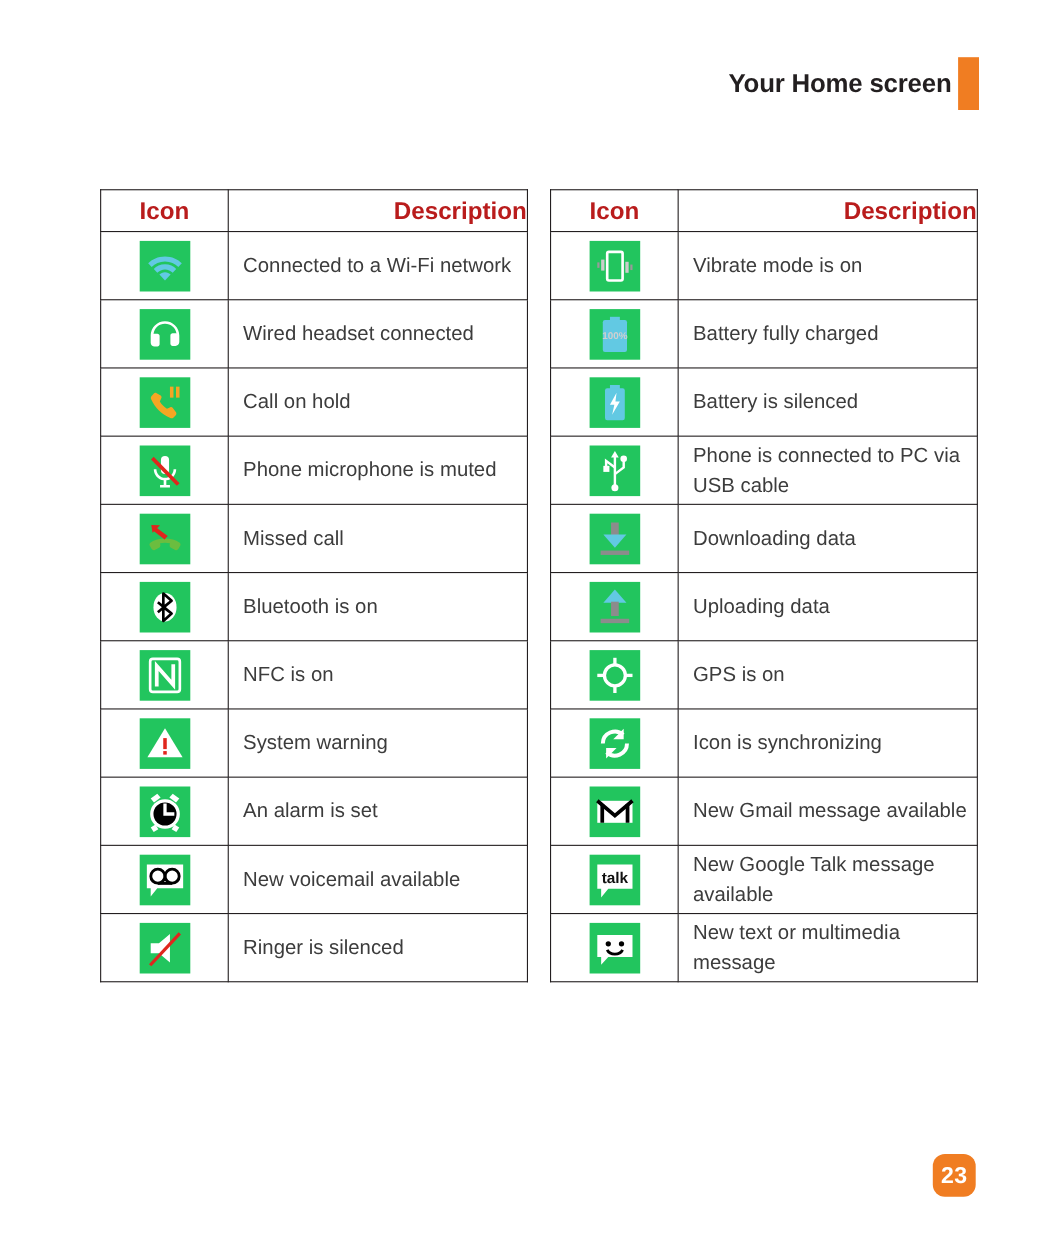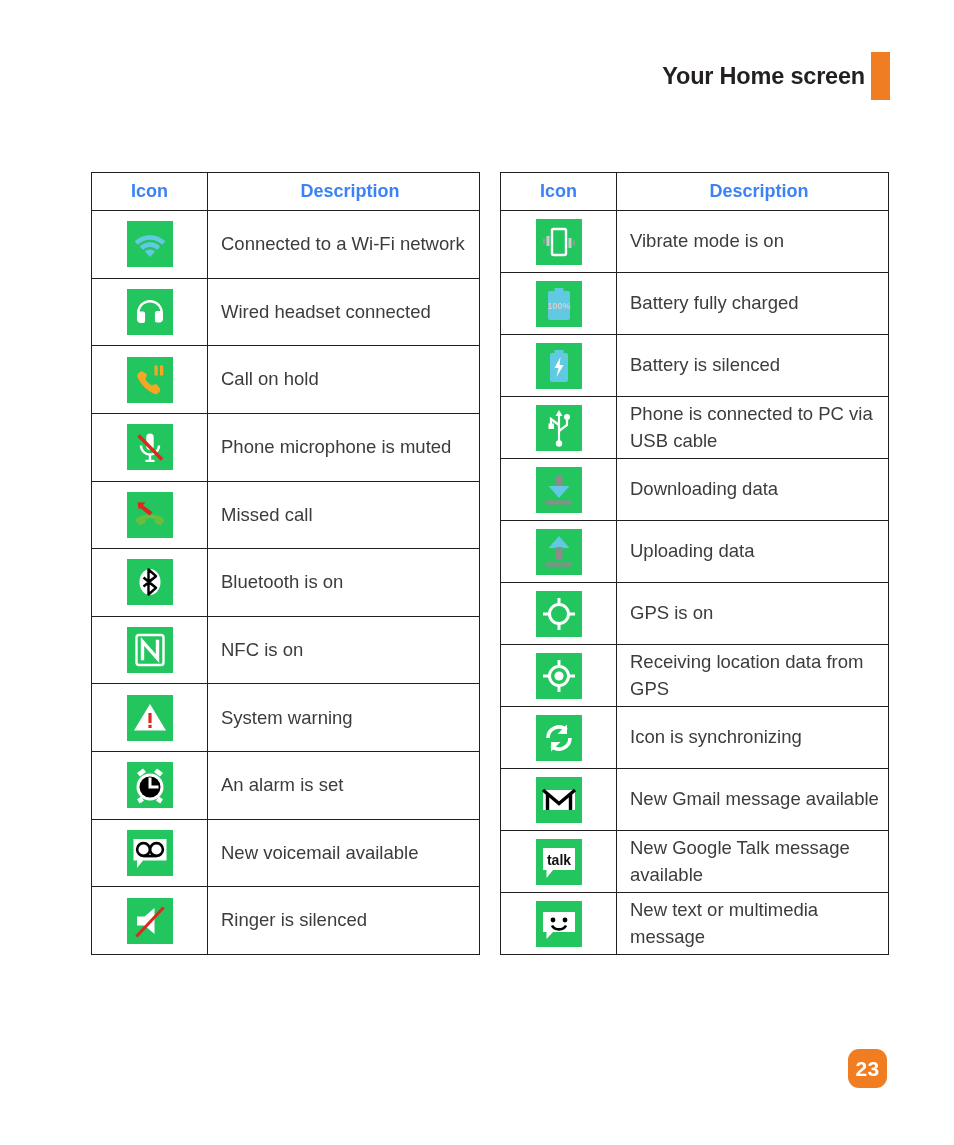--- a/index.html
+++ b/index.html
@@ -52,26 +52,26 @@
     border-collapse: collapse;
     table-layout: fixed;
   }
   .icon-table td, .icon-table th {
     border: 1.2px solid #231f20;
     padding: 0;
     vertical-align: middle;
   }
   .icon-table th {
     height: 37px;
-    font-size: 18px;
+    font-size: 22px;
     font-weight: bold;
-    color: #3b82f6;
+    color: #b91c1c;
   }
   .icon-table th.col-icon { width: 115px; text-align: center; }
-  .icon-table th.col-desc { text-align: center; padding-left: 13px; }
+  .icon-table th.col-desc { text-align: right; padding-left: 13px; }
 
   .icon-table td.cell-icon {
     width: 115px;
     text-align: center;
     height: 61px;
   }
   .icon-table td.cell-desc {
     padding-left: 13px;
     padding-right: 6px;
     font-size: 18.5px;
@@ -384,37 +384,20 @@
                 <rect x="21.5" y="32" width="3" height="7"></rect>
                 <rect x="7" y="21.5" width="7" height="3"></rect>
                 <rect x="32" y="21.5" width="7" height="3"></rect>
               </g>
             </svg>
           </span>
         </td>
         <td class="cell-desc">GPS is on</td>
       </tr>
 
-      <tr>
-        <td class="cell-icon">
-          <span class="tile">
-            <svg width="46" height="46" viewBox="0 0 46 46">
-              <circle cx="23" cy="23" r="9.5" fill="none" stroke="#ffffff" stroke-width="3"></circle>
-              <circle cx="23" cy="23" r="4.6" fill="#ffffff"></circle>
-              <g fill="#ffffff">
-                <rect x="21.5" y="7" width="3" height="7"></rect>
-                <rect x="21.5" y="32" width="3" height="7"></rect>
-                <rect x="7" y="21.5" width="7" height="3"></rect>
-                <rect x="32" y="21.5" width="7" height="3"></rect>
-              </g>
-            </svg>
-          </span>
-        </td>
-        <td class="cell-desc">Receiving location data from GPS</td>
-      </tr>
 
       <tr>
         <td class="cell-icon">
           <span class="tile">
             <svg width="46" height="46" viewBox="0 0 46 46">
               <path d="M34 23 a11 11 0 0 1 -18.5 8" fill="none" stroke="#ffffff" stroke-width="3.6"></path>
               <path d="M12 23 a11 11 0 0 1 18.5 -8" fill="none" stroke="#ffffff" stroke-width="3.6"></path>
               <path d="M31 9.5 L31 19 L21.5 19 Z" fill="#ffffff"></path>
               <path d="M15 36.5 L15 27 L24.5 27 Z" fill="#ffffff"></path>
             </svg>

